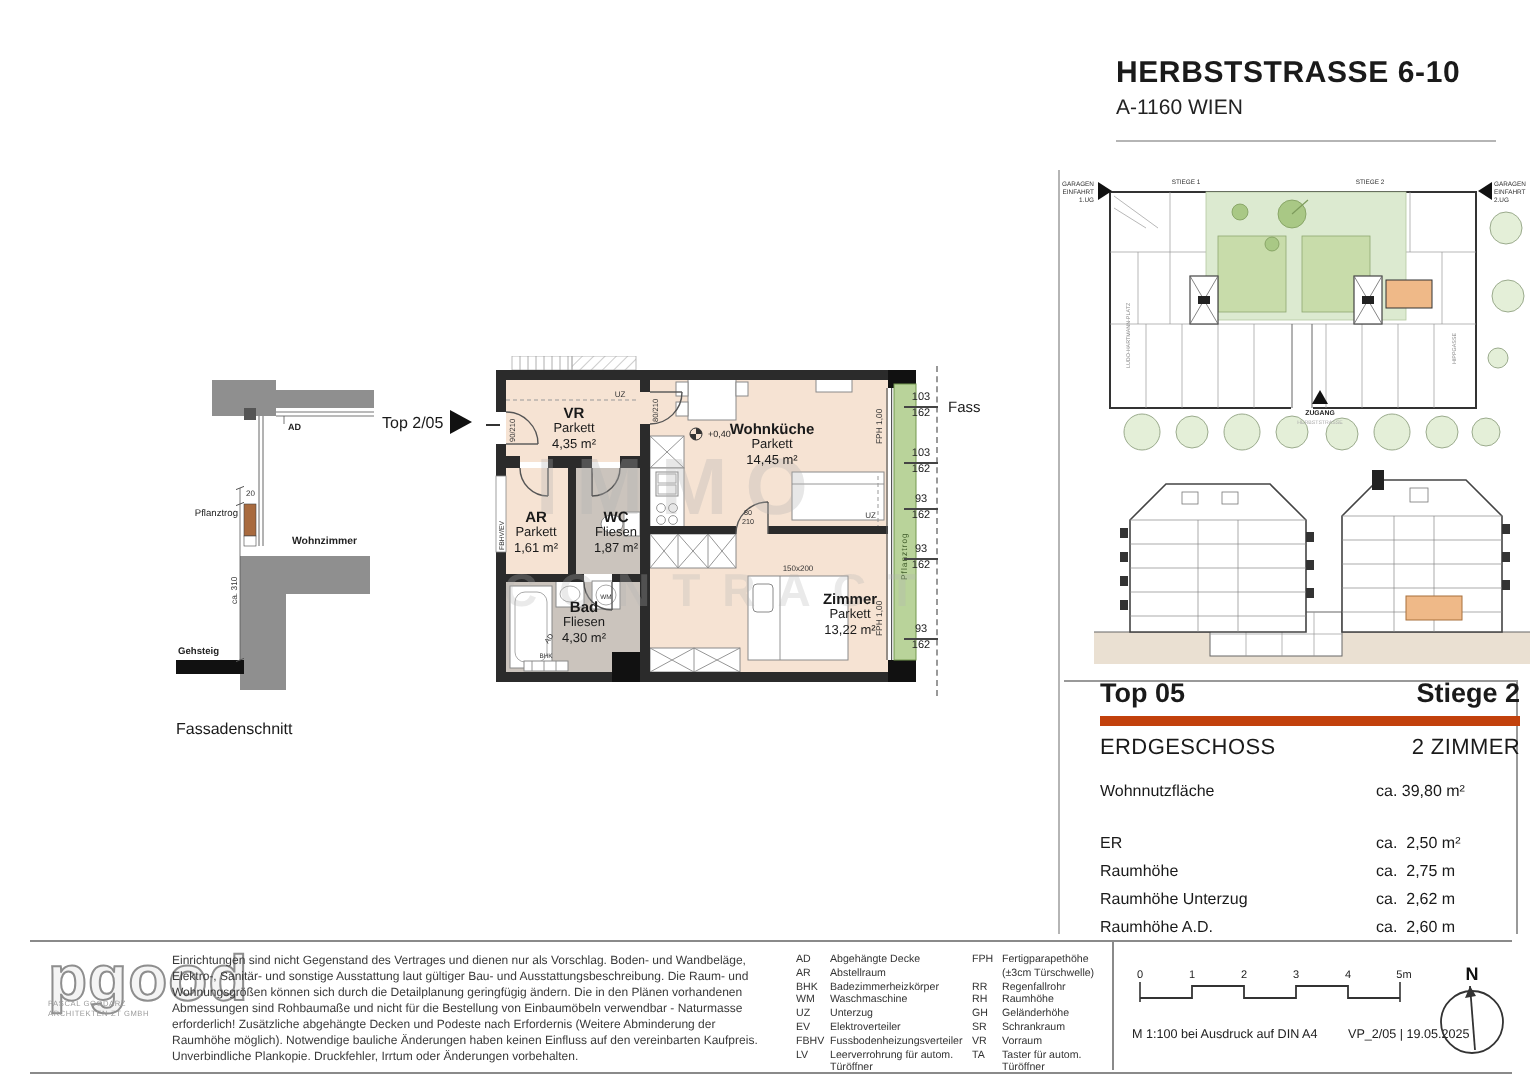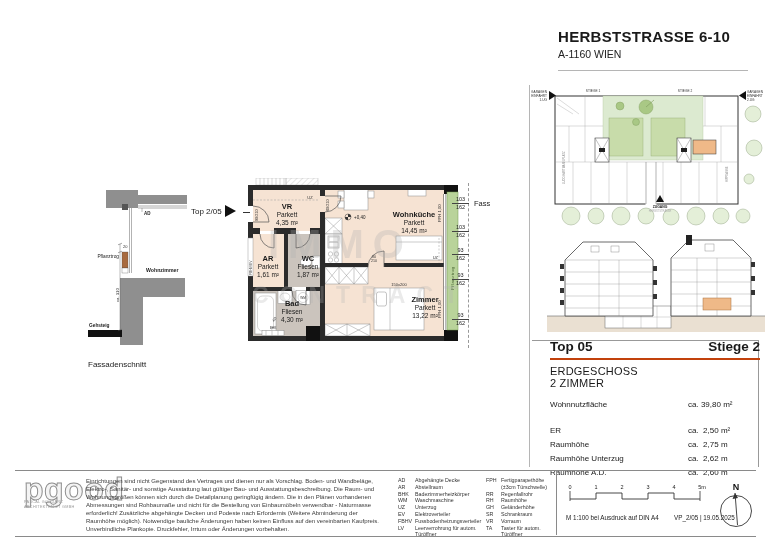--- a/index.html
+++ b/index.html
@@ -7,22 +7,22 @@
          font-family:"Liberation Sans","DejaVu Sans",sans-serif;color:#1a1a1a;}
   .abs{position:absolute;}
   
   .title{font-size:15px;font-weight:bold;letter-spacing:0.3px;}
   .subtitle{font-size:10.5px;color:#222;margin-top:2px;}
   .hline{border-top:1px solid #b5b5b5;}
   .vline{border-left:1px solid #b5b5b5;}
   
   .unit-table{position:absolute;left:550px;top:336px;width:210px;}
   .t-row{display:flex;justify-content:space-between;align-items:baseline;}
-  .t-head{font-size:13.5px;font-weight:bold;padding:3px 0 4px 0;border-bottom:2px solid #c2410c;}
-  .t-sub{font-size:11px;padding:5px 0 2px 0;letter-spacing:0.2px;flex-direction:column;}
+  .t-head{font-size:13.5px;font-weight:bold;padding:3px 0 4px 0;border-bottom:5px solid #c2410c;}
+  .t-sub{font-size:11px;padding:5px 0 2px 0;letter-spacing:0.2px;}
   .t-data{font-size:8px;margin-top:5px;}
   .t-data .val{width:72px;white-space:pre;}
   .t-gap{height:12px;}
   
   .room-label{position:absolute;text-align:center;z-index:5;line-height:8px;}
   .room-name{font-weight:bold;font-size:7.5px;display:block;}
   .room-sub{font-size:6.5px;display:block;}
   
   .wdim{position:absolute;width:17px;font-size:5.5px;line-height:6.5px;text-align:center;color:#222;z-index:5;}
   .wdim .bot{display:block;border-top:0.5px solid #444;}
@@ -431,21 +431,21 @@
   <div class="room-label" style="left:286px;top:255px;width:44px;">
     <span class="room-name">WC</span>
     <span class="room-sub">Fliesen</span>
     <span class="room-sub">1,87 m²</span>
   </div>
   <div class="room-label" style="left:270px;top:300px;width:44px;">
     <span class="room-name">Bad</span>
     <span class="room-sub">Fliesen</span>
     <span class="room-sub">4,30 m²</span>
   </div>
-  <div class="room-label" style="left:376px;top:211px;width:76px;">
+  <div class="room-label" style="left:348px;top:211px;width:76px;">
     <span class="room-name">Wohnküche</span>
     <span class="room-sub">Parkett</span>
     <span class="room-sub">14,45 m²</span>
   </div>
   <div class="room-label" style="left:393px;top:296px;width:64px;">
     <span class="room-name">Zimmer</span>
     <span class="room-sub">Parkett</span>
     <span class="room-sub">13,22 m²</span>
   </div>
 

